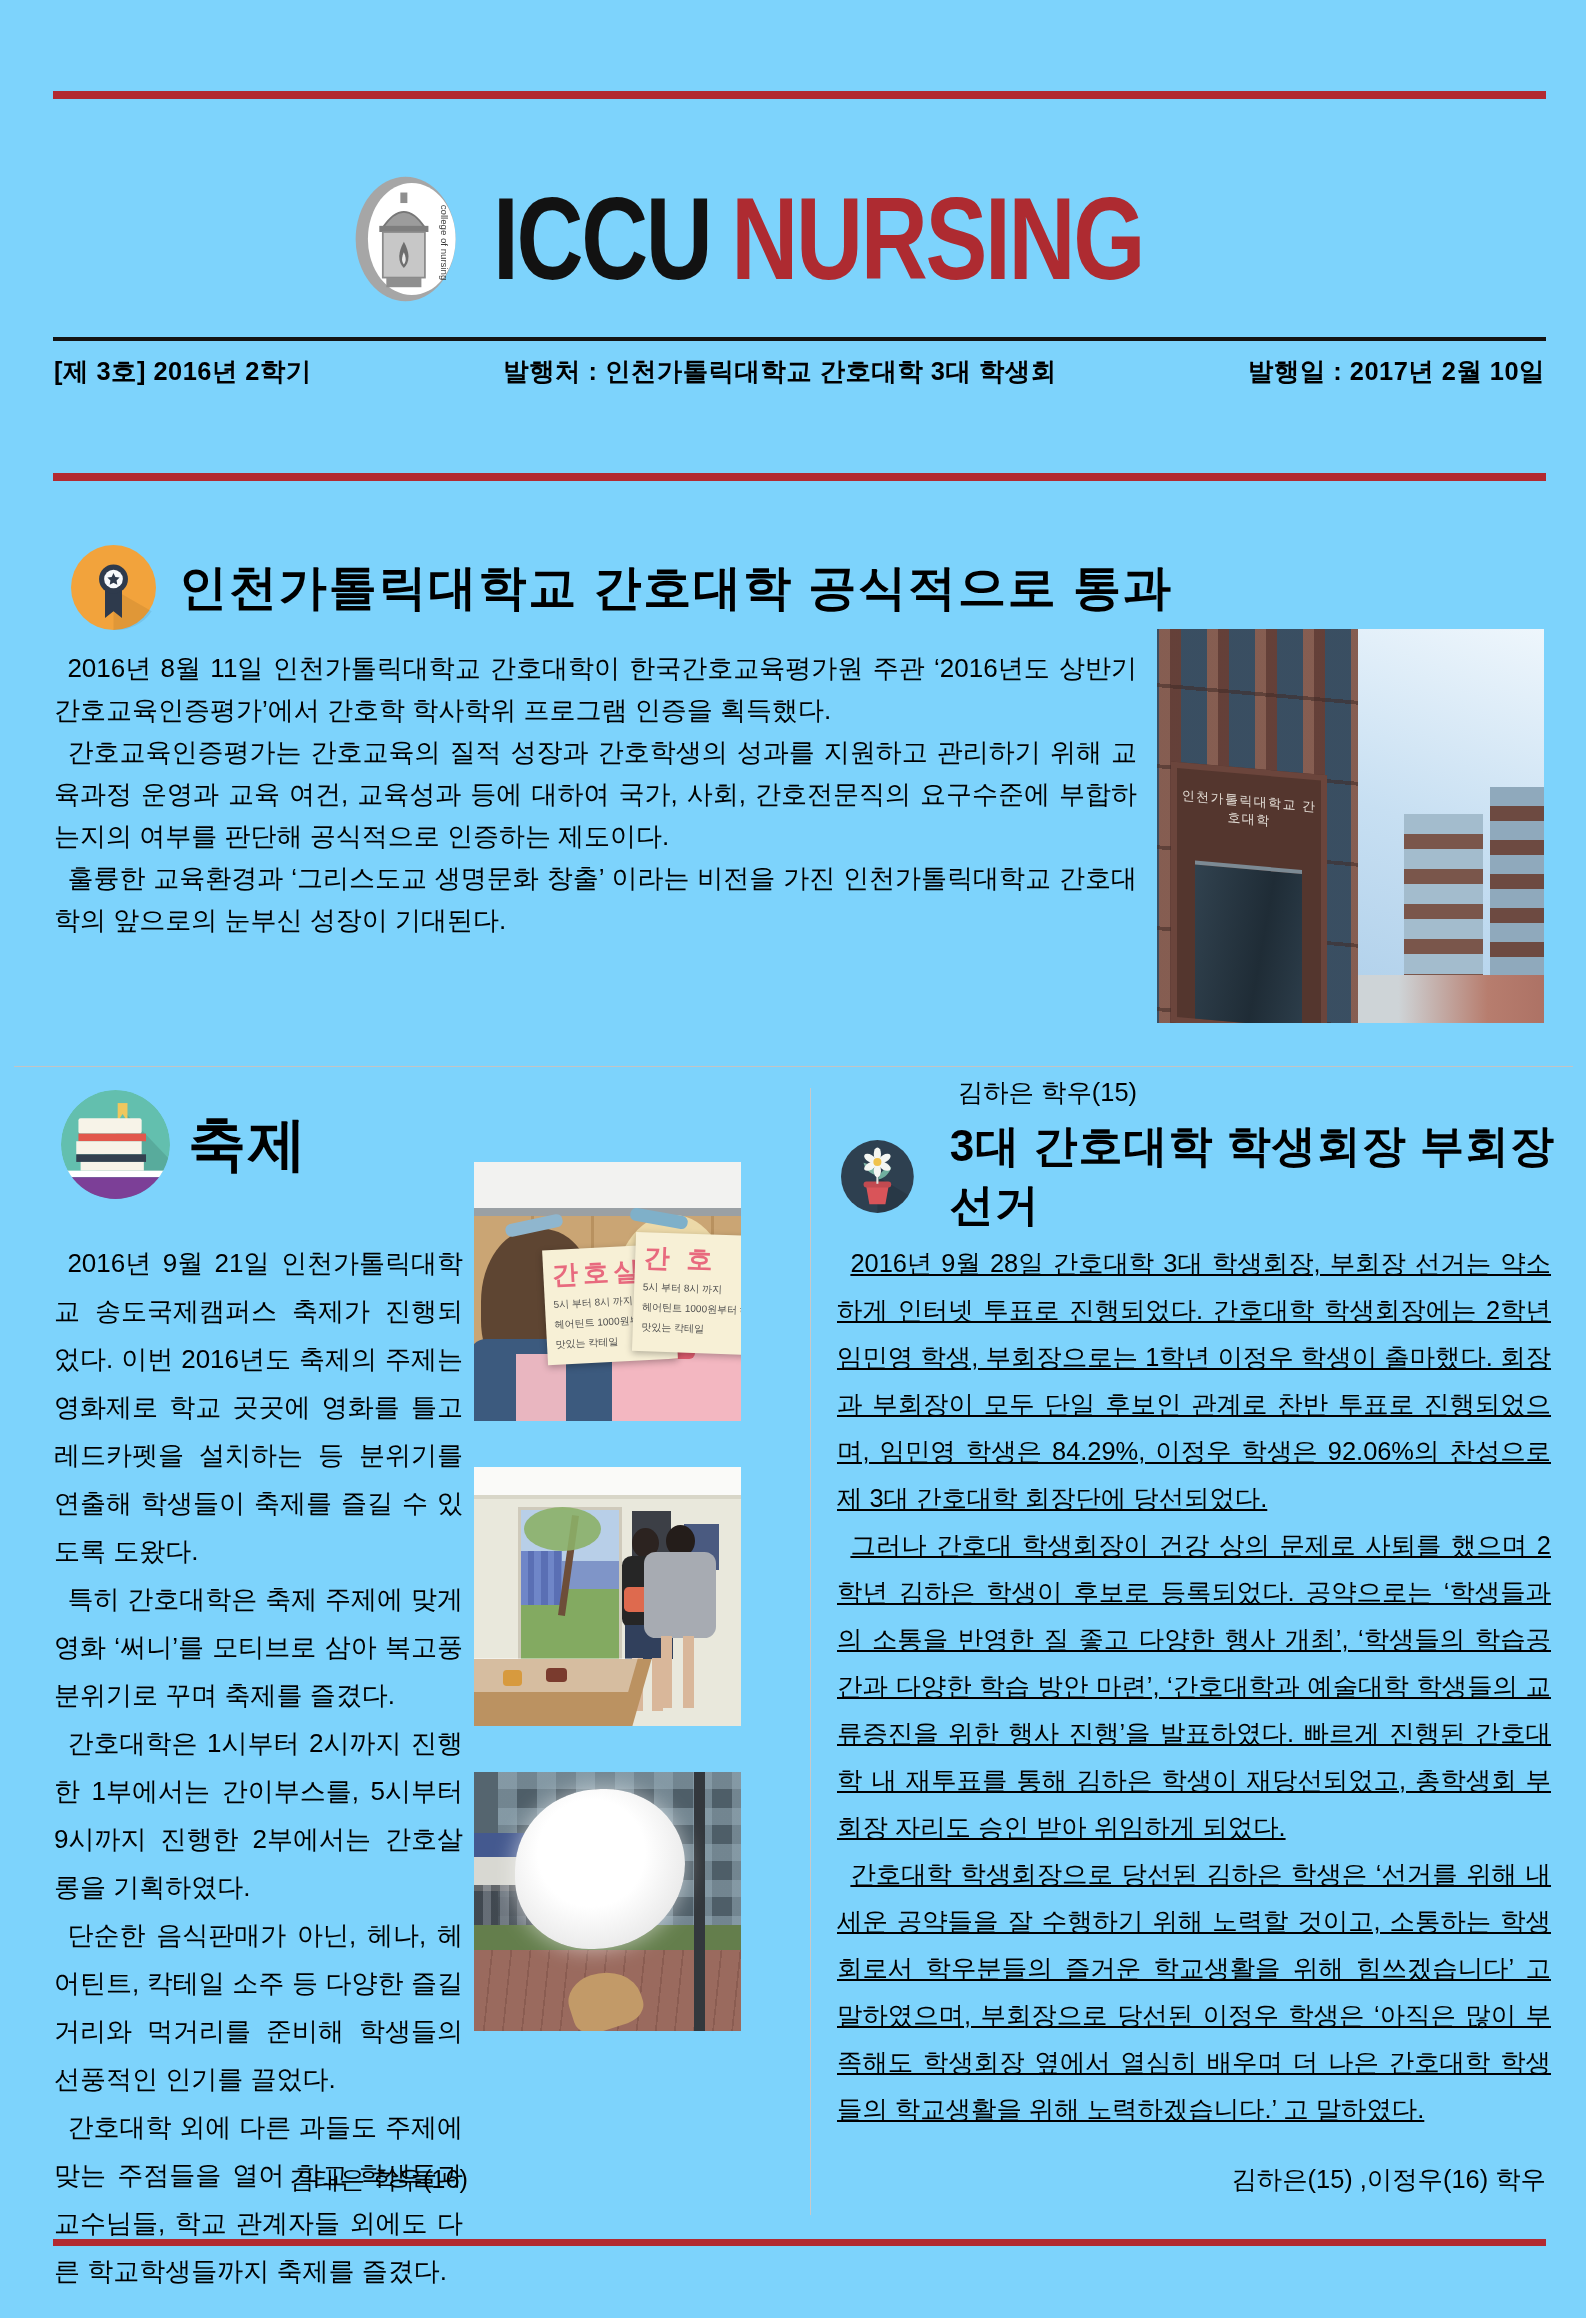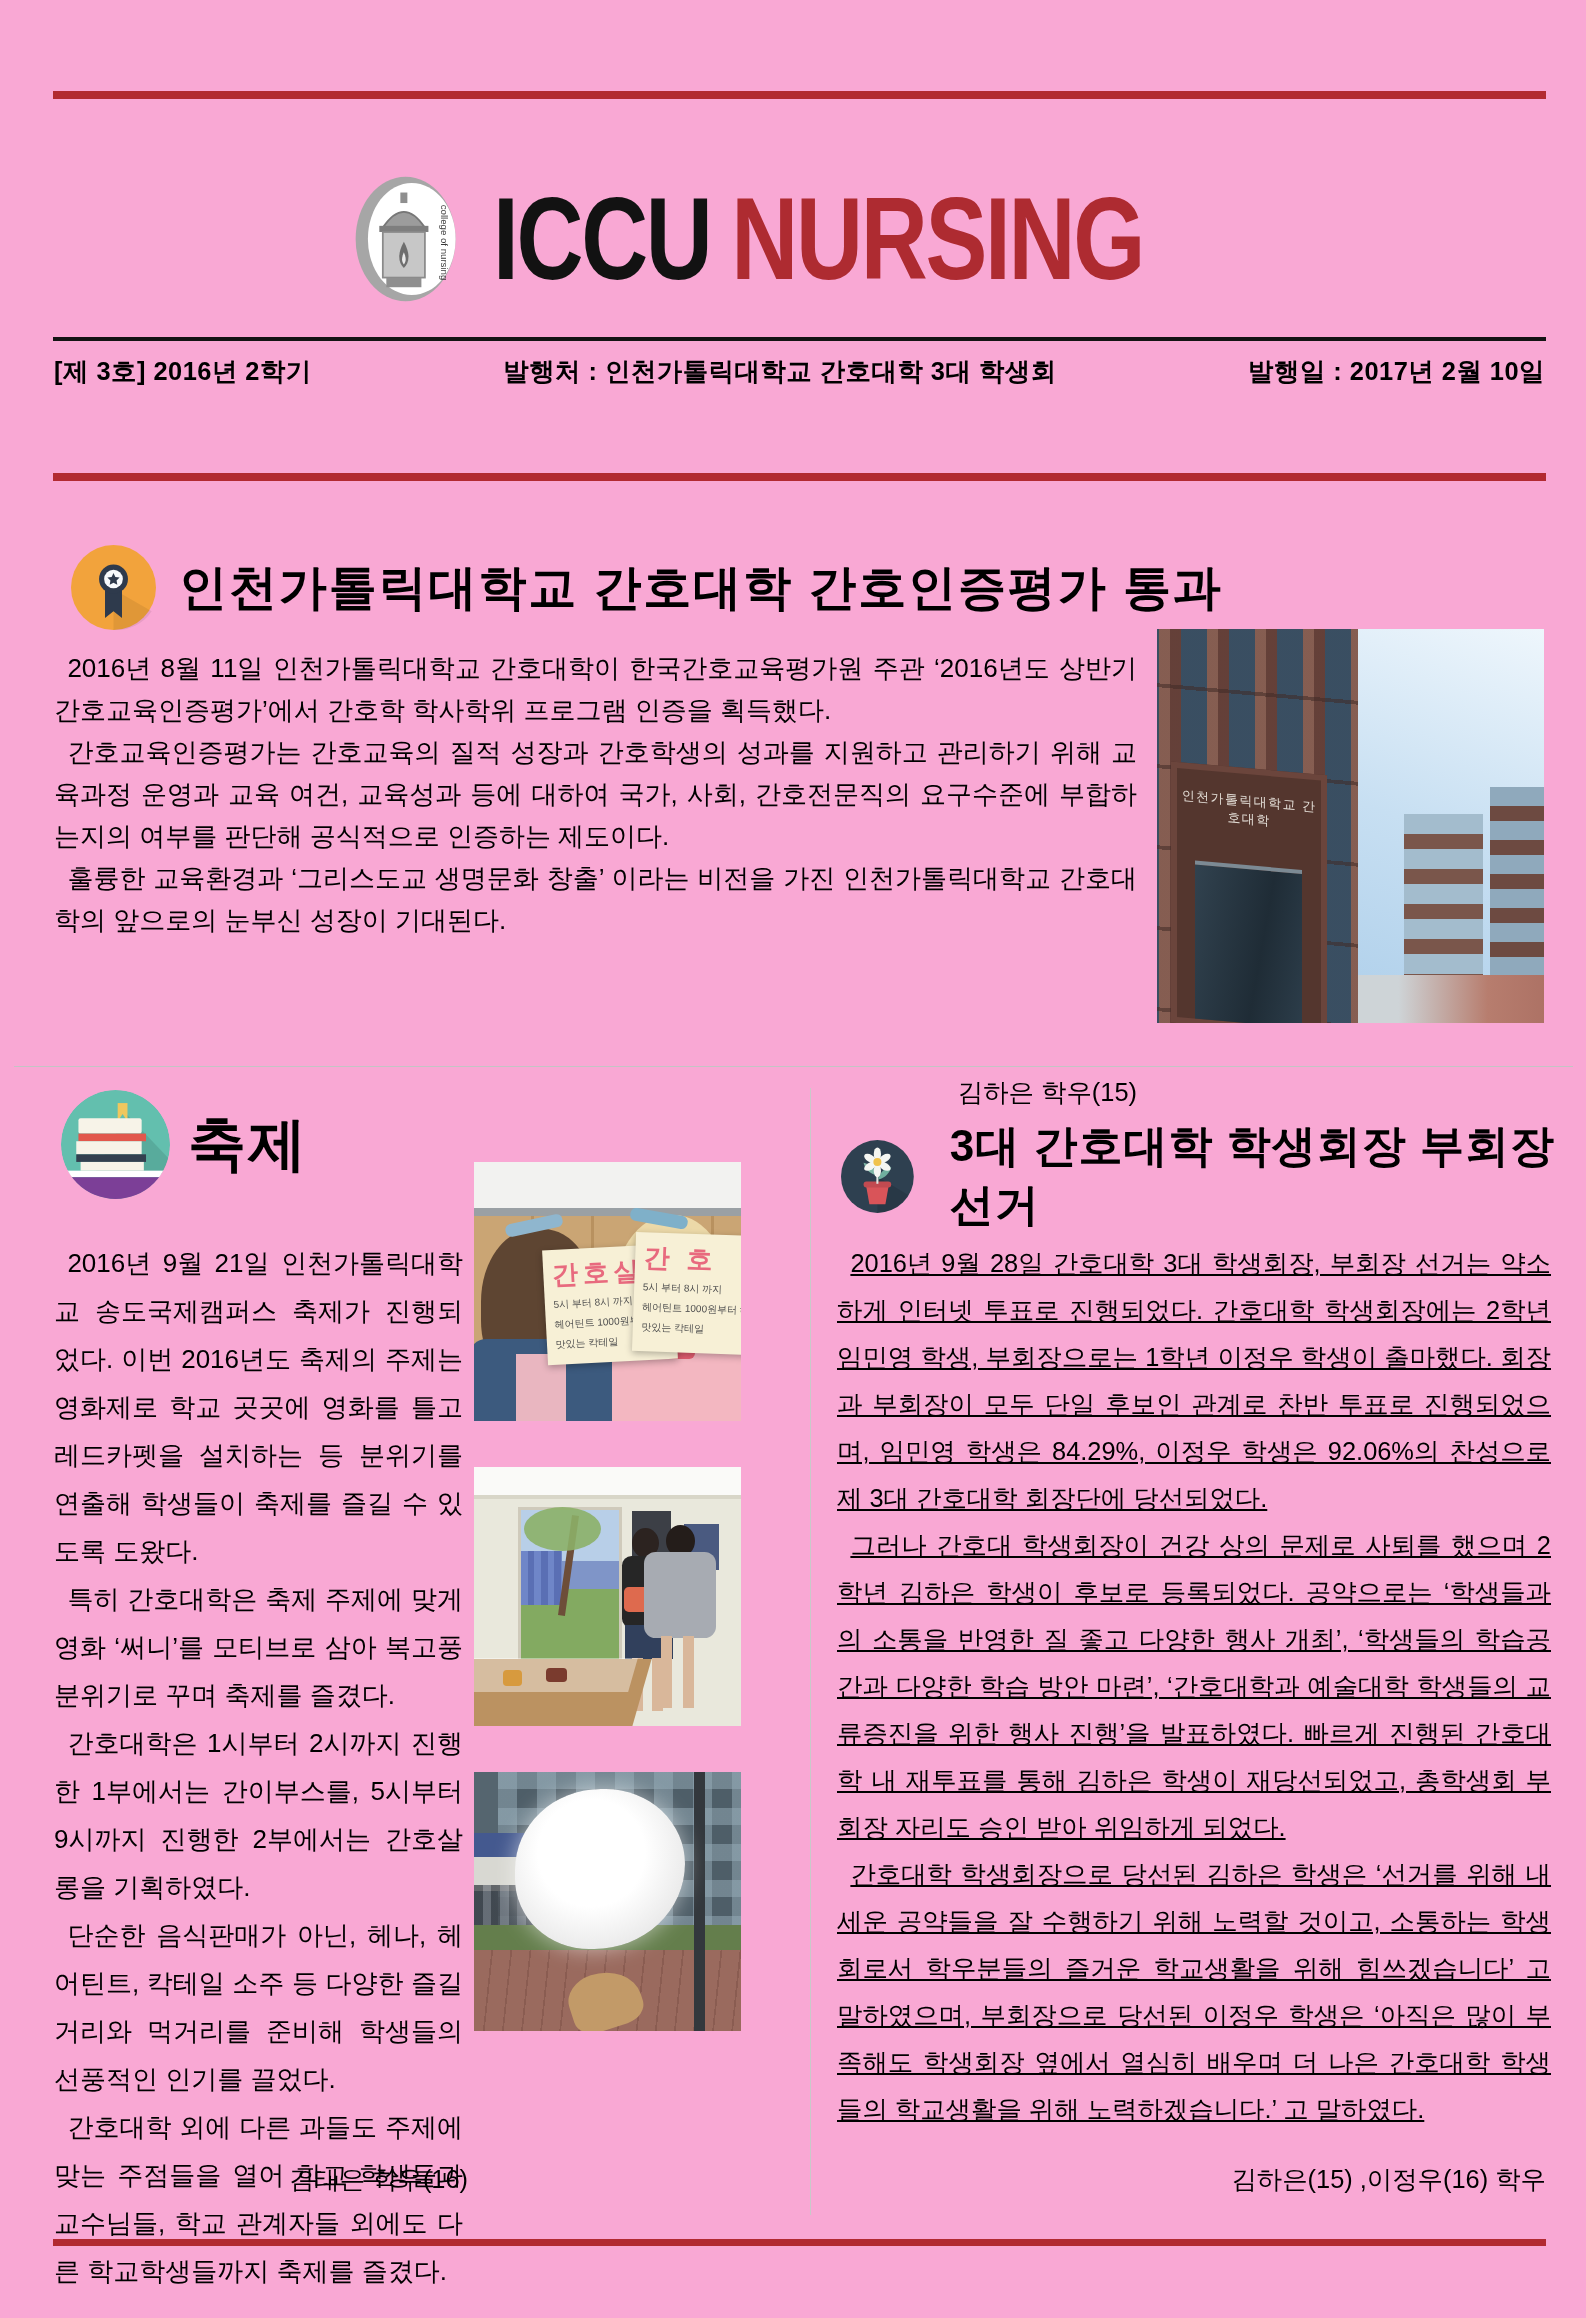--- a/index.html
+++ b/index.html
@@ -1,16 +1,16 @@
 <!DOCTYPE html>
 <html style="font-size:7.7px"><head>
 <meta charset="utf-8">
 <style>
   html,body{margin:0;padding:0;background:#ffffff;}
-  .page{position:relative;width:1587px;height:2319px;background:#f9a8d4;overflow:hidden;
+  .page{position:relative;width:1587px;height:2319px;background:#7dd3fc;overflow:hidden;
         font-family:"Liberation Sans","DejaVu Sans",sans-serif;color:#000;}
 
   
   .rule{position:absolute;left:53px;right:41px;}
   .rule-red{background:#B22A31;}
   .top-rule{top:91px;height:8.2px;}
   .second-rule{top:473px;height:7.7px;}
   .bottom-rule{top:2239px;height:7.2px;}
   .info-line{position:absolute;top:337px;left:53px;right:41px;height:3.8px;background:#141414;}
   .gray-rule{position:absolute;top:1066px;left:14.4px;right:14.4px;height:1.4px;background:#c4c4c4;}
@@ -176,21 +176,21 @@
   <section>
     <div class="a-title-row a1-title-row">
       <svg class="sec-icon" viewBox="0 0 100 100">
         <circle cx="50" cy="50" r="50" fill="#F2A33C"></circle>
         <path d="M50 52 L95 78 A50 50 0 0 1 50 100 Z" fill="rgba(0,0,0,0.07)"></path>
         <polygon points="40,52 60,52 60,86 50,78 40,86" fill="#2E3A4C"></polygon>
         <circle cx="50" cy="40" r="17" fill="#2E3A4C"></circle>
         <circle cx="50" cy="40" r="11" fill="#F7F9FB"></circle>
         <path d="M50 33 l2.2 4.6 5 0.7 -3.6 3.5 0.9 5 -4.5 -2.4 -4.5 2.4 0.9 -5 -3.6 -3.5 5 -0.7 z" fill="#2E3A4C"></path>
       </svg>
-      <h1>인천가톨릭대학교 간호대학 간호인증평가 통과</h1>
+      <h1>인천가톨릭대학교 간호대학 공식적으로 통과</h1>
     </div>
     <div class="a1-body body-text">
         <p>2016년 8월 11일 인천가톨릭대학교 간호대학이 한국간호교육평가원 주관 ‘2016년도 상반기 간호교육인증평가’에서 간호학 학사학위 프로그램 인증을 획득했다.</p>
         <p>간호교육인증평가는 간호교육의 질적 성장과 간호학생의 성과를 지원하고 관리하기 위해 교육과정 운영과 교육 여건, 교육성과 등에 대하여 국가, 사회, 간호전문직의 요구수준에 부합하는지의 여부를 판단해 공식적으로 인증하는 제도이다.</p>
         <p>훌륭한 교육환경과 ‘그리스도교 생명문화 창출’ 이라는 비전을 가진 인천가톨릭대학교 간호대학의 앞으로의 눈부신 성장이 기대된다.</p>
       </div>
     <div class="byline a1-byline">김하은 학우(15)</div>
 
     <div class="photo building-photo">
       <div class="ph bp-b2"></div>

